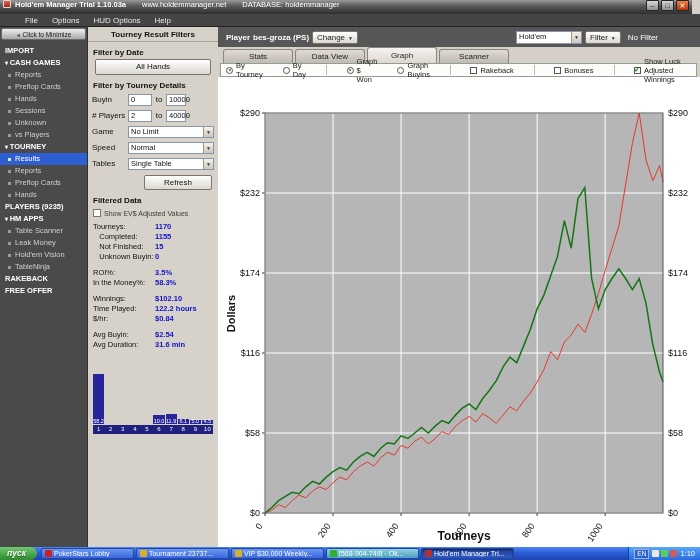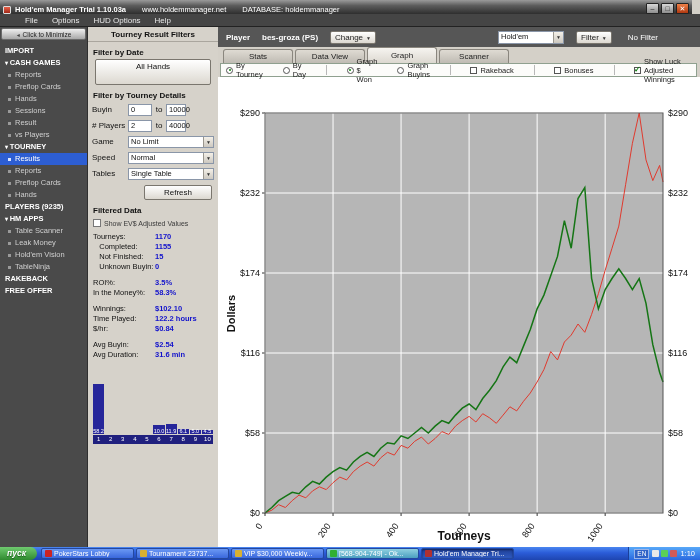--- a/index.html
+++ b/index.html
@@ -1,20 +1,20 @@
 <!DOCTYPE html>
 <html><head>
 <meta charset="utf-8">
 <style>
   *{margin:0;padding:0;box-sizing:border-box}
   html,body{width:700px;height:560px}
   body{position:relative;overflow:hidden;background:#d4d0c8;font-family:"Liberation Sans",sans-serif;font-size:8px;color:#111}
 
   
-  .titlebar{position:absolute;top:0;left:0;right:8px;height:14px;background:linear-gradient(180deg,#9a9a9a,#5c5c5c 40%,#2e2e2e);display:flex;align-items:flex-end;padding:0 3px;color:#fff;z-index:7}
+  .titlebar{position:absolute;top:0;left:0;right:8px;height:14px;background:linear-gradient(180deg,#9a9a9a,#5c5c5c 40%,#2e2e2e);display:flex;align-items:flex-start;padding:0 3px;color:#fff;z-index:7}
   .app-icon{width:8px;height:8px;background:linear-gradient(#e86048,#a02818);border:1px solid #ddd;border-radius:1px;margin-right:4px;flex:none}
   .t-title{font-weight:bold;font-size:7.5px;margin-right:16px;white-space:nowrap}
   .t-url,.t-db{font-size:7.5px;margin-right:16px;white-space:nowrap}
   .win-buttons{margin-left:auto;display:flex;gap:2px}
   .win-btn{width:13px;height:11px;border:1px solid #222;border-radius:1px;background:linear-gradient(#d8d8d8,#8e8e8e);color:#222;font-size:7px;text-align:center;line-height:9px}
   .win-btn.min::after{content:"–"}
   .win-btn.max::after{content:"□"}
   .win-btn.close{background:linear-gradient(#f08048,#b03810);color:#fff}
   .win-btn.close::after{content:"✕"}
 
@@ -33,21 +33,21 @@
   .side-row.item{color:#cfcfcf;padding-left:15px;position:relative}
   .side-row.item::before{content:"";position:absolute;left:8px;top:5px;width:3px;height:3px;background:#9a9a9a}
   .side-row.item.selected{background:#2d5ed2;color:#fff}
   .side-row.item.selected::before{background:#dce6ff}
 
   
   .filter-panel{position:absolute;top:27px;bottom:13px;left:87px;width:131px;background:#d6d2ca;border-left:1px solid #2f2f2f;z-index:4}
   .fp-title{height:15px;line-height:15px;text-align:center;font-weight:bold;border-bottom:1px solid #aaa69e}
   .fp-section-label{font-weight:bold;margin:6px 5px 2px}
   .btn{background:linear-gradient(#ffffff,#dcd8d0);border:1px solid #7a766e;border-radius:2px;text-align:center}
-  .all-hands-btn{margin:1px 7px;height:26px;line-height:13px}
+  .all-hands-btn{margin:1px 7px;height:16px;line-height:13px}
   .fp-row{display:flex;align-items:center;gap:2px;margin:3px 4px;height:13px}
   .fp-row .lbl{width:34px;flex:none}
   .inp{background:#fff;border:1px solid #8a96a8;height:12px;line-height:10px;padding:0 2px;font-size:7.5px}
   .inp.small{width:24px}
   .inp.wide{width:20px}
   .to-word{width:10px;text-align:center;flex:none}
   .sel{background:#fff;border:1px solid #8a96a8;height:12px;line-height:10px;padding:0 12px 0 2px;font-size:7.5px;position:relative;flex:1;display:flex;align-items:center;color:#111}
   .sel .sel-arrow{position:absolute;right:0;top:0;bottom:0;width:10px;background:linear-gradient(#f4f0e8,#ccc8c0);border-left:1px solid #9a968e;display:flex;align-items:center;justify-content:center}
   .sel .sel-arrow::before{content:"▼";font-size:5px;color:#333}
   .refresh-btn{display:block;width:68px;height:15px;line-height:13px;margin:5px 6px 0 auto}
@@ -59,21 +59,21 @@
   .s-label{width:62px;white-space:pre;flex:none}
   .s-value{color:#1111cc;font-weight:bold;white-space:nowrap}
   .histogram{margin:22px 5px 0}
   .histo-bars{height:52px;display:flex;align-items:flex-end;gap:1px}
   .histo-bar{flex:1;background:#26269a;position:relative}
   .bval{position:absolute;bottom:0;left:50%;transform:translateX(-50%);color:#fff;font-size:5.5px;line-height:6px;white-space:nowrap}
   .histo-labels{display:flex;height:9px;background:#20207e;gap:1px;margin-top:1px}
   .hlab{flex:1;text-align:center;color:#fff;font-size:6px;line-height:9px}
 
   
-  .player-bar{position:absolute;top:27px;left:218px;right:0;height:20px;background:#565656;display:flex;align-items:center;gap:12px;padding:0 8px;color:#fff;z-index:3}
+  .player-bar{position:absolute;top:27px;left:218px;right:0;height:20px;background:#565656;display:flex;align-items:center;gap:3px;padding:0 8px;color:#fff;z-index:3}
   .pb-label,.pb-name{font-weight:bold}
   .pb-btn{background:linear-gradient(#ffffff,#dcd8d0);border:1px solid #7a766e;border-radius:2px;color:#222;height:13px;display:inline-flex;align-items:center;padding:0 4px;gap:3px}
   .pb-btn .arrow::before{content:"▼";font-size:5px;color:#333}
   .spacer{flex:1}
   .pb-game{flex:0 0 66px;height:13px}
   .pb-nofilter{margin:0 34px 0 4px}
 
   
   .tabs{position:absolute;top:47px;left:218px;right:0;height:16px;display:flex;align-items:flex-end;padding-left:5px;z-index:3}
   .tab{width:70px;height:14px;line-height:14px;text-align:center;color:#222;background:linear-gradient(#dfdbd3,#bfbbb3);border:1px solid #8a867e;border-bottom:none;border-radius:3px 3px 0 0;margin-right:2px}
@@ -140,21 +140,21 @@
     <span>Click to Minimize</span>
   </div>
   <div class="side-list">
 
   <div class="side-row header">IMPORT</div>
       <div class="side-row expanded header">CASH GAMES</div>
       <div class="side-row item">Reports</div>
       <div class="side-row item">Preflop Cards</div>
       <div class="side-row item">Hands</div>
       <div class="side-row item">Sessions</div>
-      <div class="side-row item">Result</div>
+      <div class="side-row item">Unknown</div>
       <div class="side-row item">vs Players</div>
       <div class="side-row expanded header">TOURNEY</div>
       <div class="side-row selected item">Results</div>
       <div class="side-row item">Reports</div>
       <div class="side-row item">Preflop Cards</div>
       <div class="side-row item">Hands</div>
       <div class="side-row header">PLAYERS (9235)</div>
       <div class="side-row expanded header">HM APPS</div>
       <div class="side-row item">Table Scanner</div>
       <div class="side-row item">Leak Money</div>

